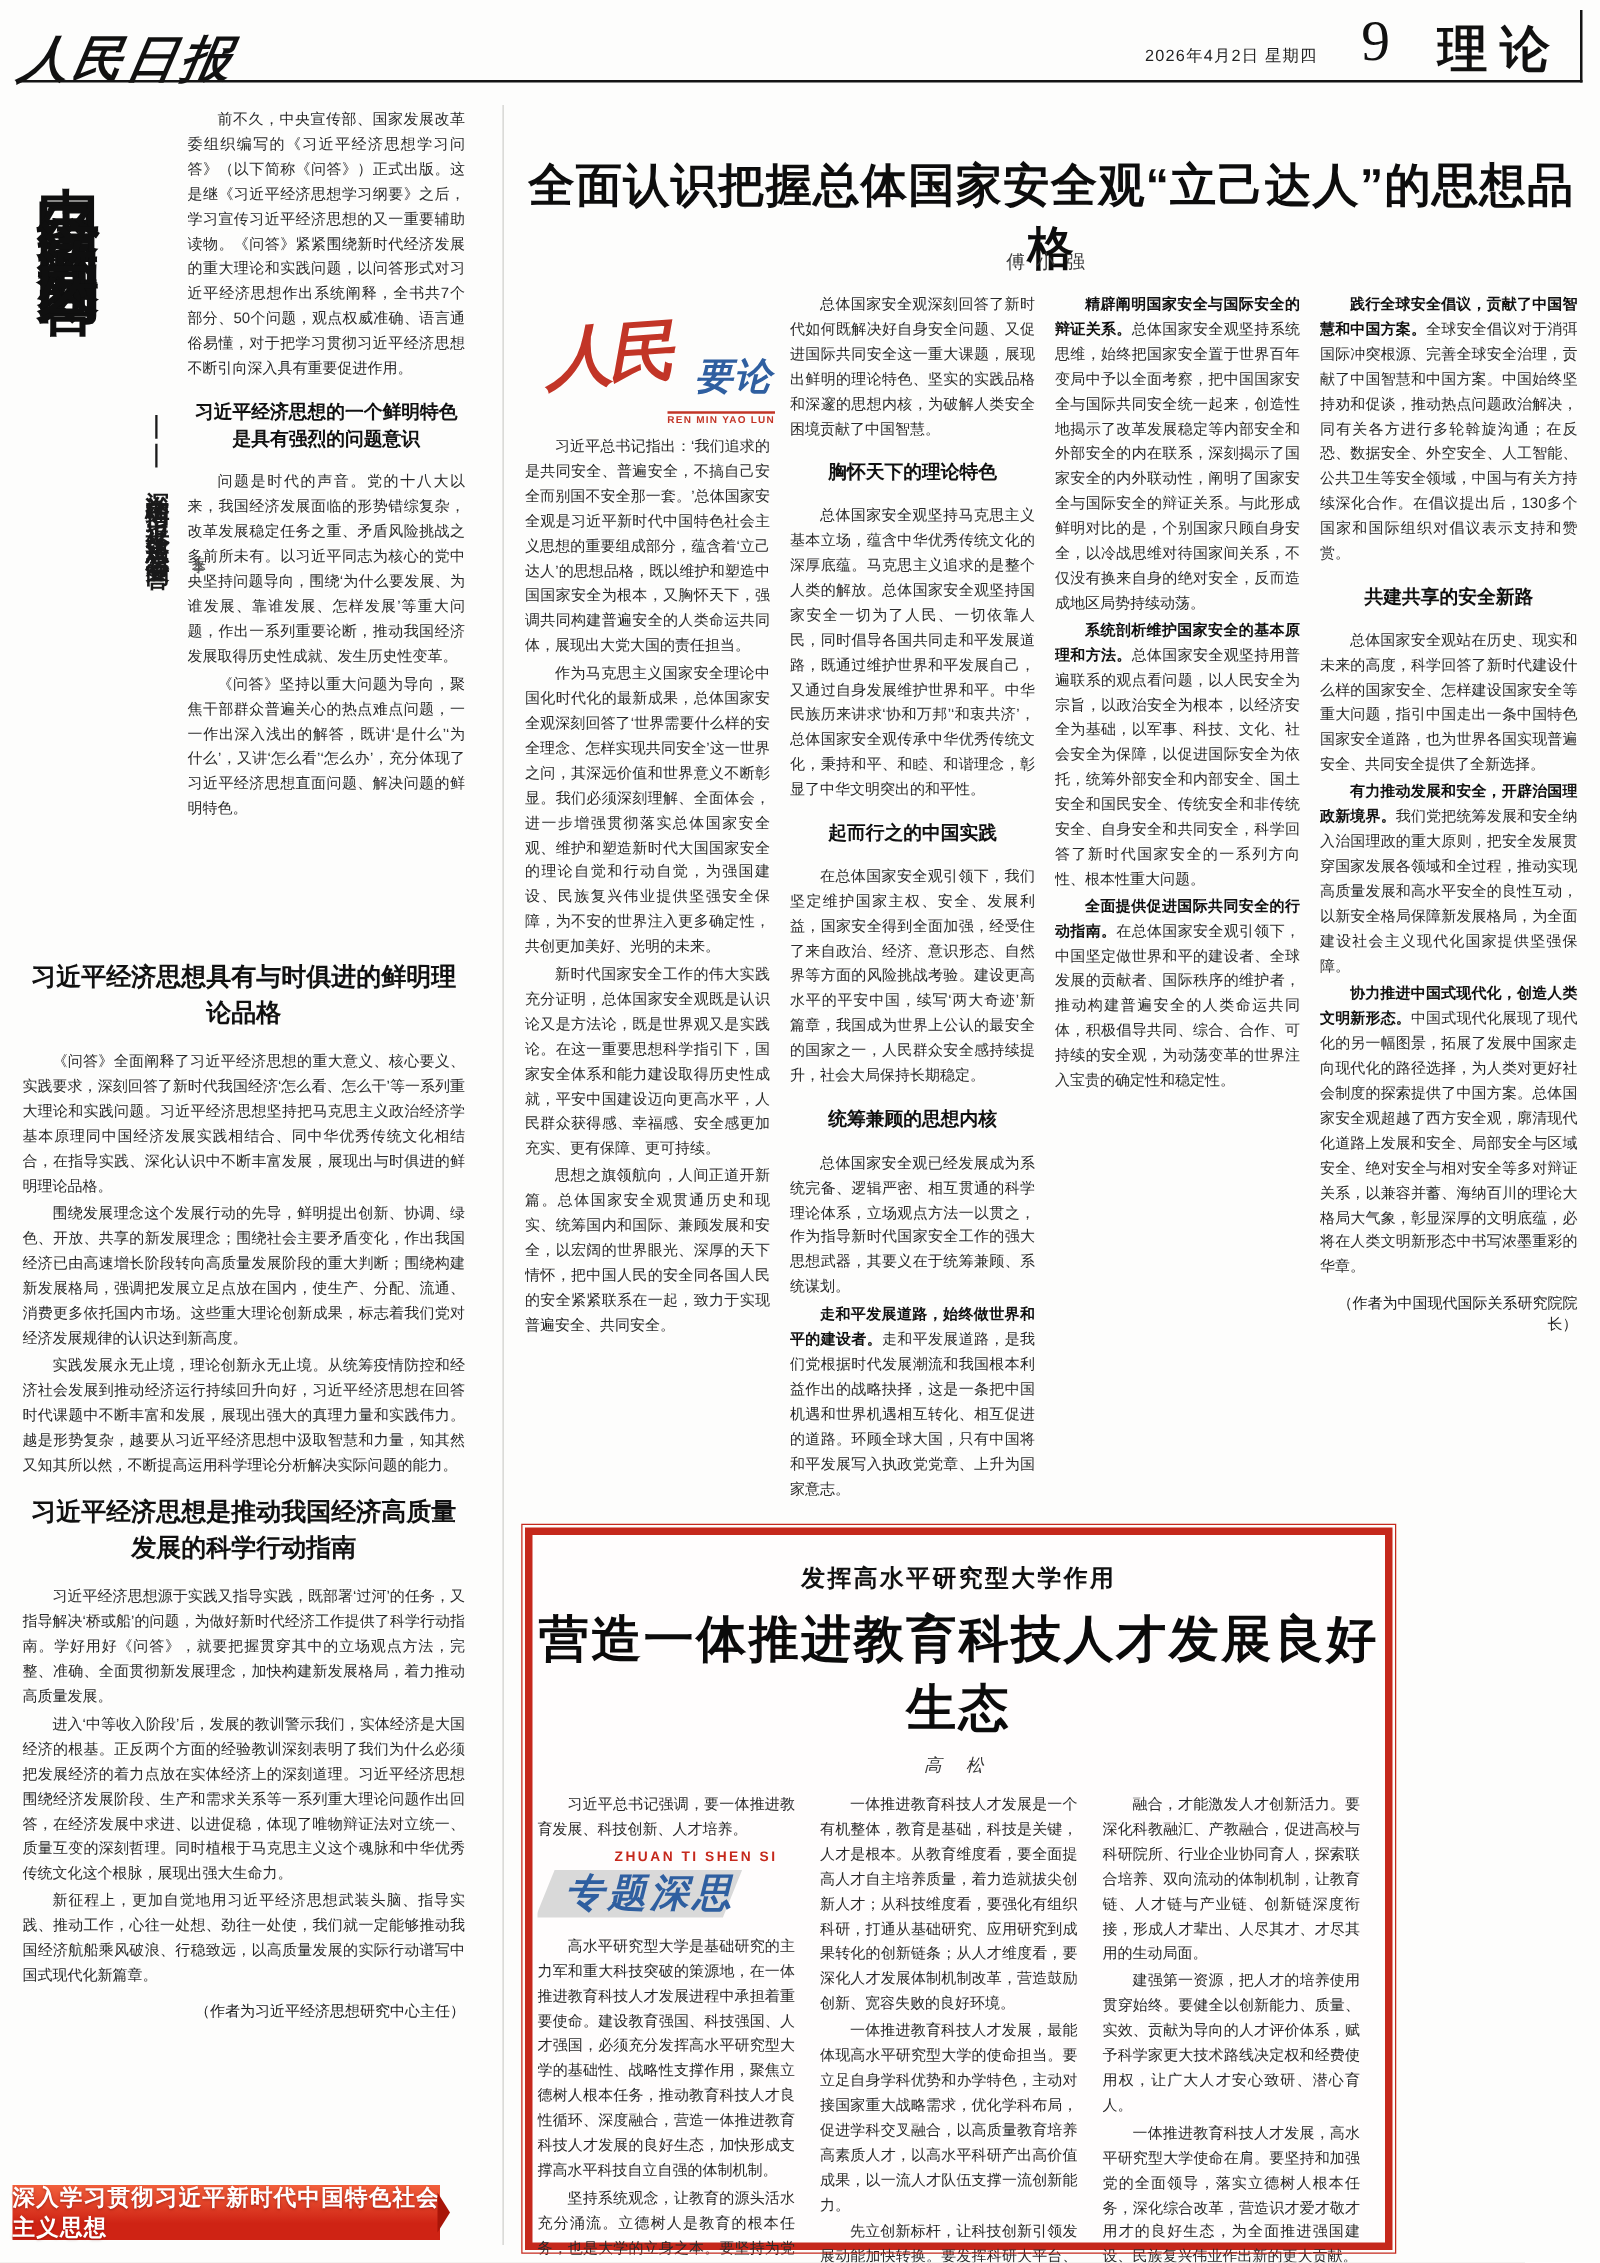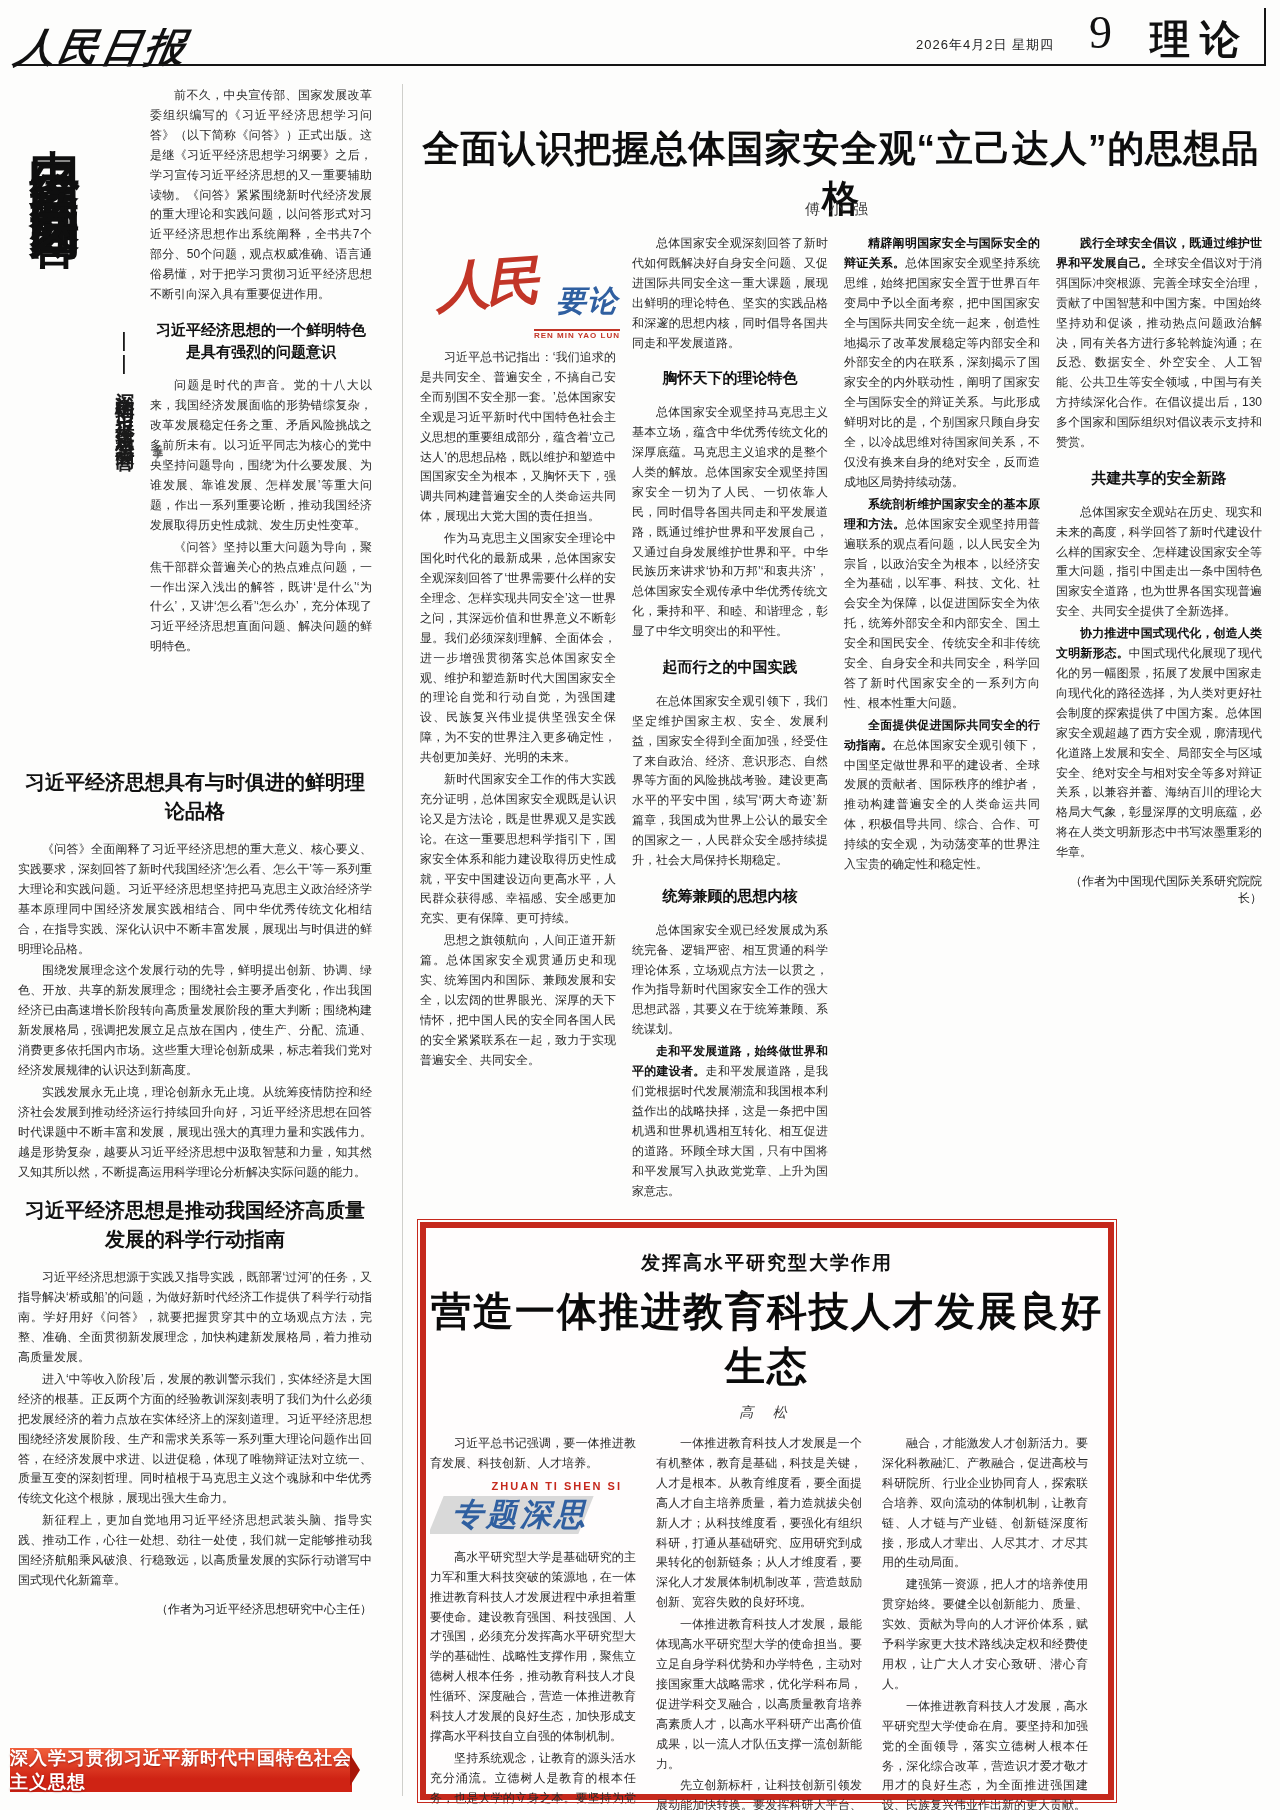--- a/index.html
+++ b/index.html
@@ -116,38 +116,39 @@
     <span class="rmyl-py">REN MIN YAO LUN</span>
   </div>
 
   <div class="scol scol-1">
       <p class="para">习近平总书记指出：‘我们追求的是共同安全、普遍安全，不搞自己安全而别国不安全那一套。’总体国家安全观是习近平新时代中国特色社会主义思想的重要组成部分，蕴含着‘立己达人’的思想品格，既以维护和塑造中国国家安全为根本，又胸怀天下，强调共同构建普遍安全的人类命运共同体，展现出大党大国的责任担当。</p>
       <p class="para">作为马克思主义国家安全理论中国化时代化的最新成果，总体国家安全观深刻回答了‘世界需要什么样的安全理念、怎样实现共同安全’这一世界之问，其深远价值和世界意义不断彰显。我们必须深刻理解、全面体会，进一步增强贯彻落实总体国家安全观、维护和塑造新时代大国国家安全的理论自觉和行动自觉，为强国建设、民族复兴伟业提供坚强安全保障，为不安的世界注入更多确定性，共创更加美好、光明的未来。</p>
       <p class="para">新时代国家安全工作的伟大实践充分证明，总体国家安全观既是认识论又是方法论，既是世界观又是实践论。在这一重要思想科学指引下，国家安全体系和能力建设取得历史性成就，平安中国建设迈向更高水平，人民群众获得感、幸福感、安全感更加充实、更有保障、更可持续。</p>
       <p class="para">思想之旗领航向，人间正道开新篇。总体国家安全观贯通历史和现实、统筹国内和国际、兼顾发展和安全，以宏阔的世界眼光、深厚的天下情怀，把中国人民的安全同各国人民的安全紧紧联系在一起，致力于实现普遍安全、共同安全。</p>
     </div>
   <div class="scol scol-2">
-      <p class="para">总体国家安全观深刻回答了新时代如何既解决好自身安全问题、又促进国际共同安全这一重大课题，展现出鲜明的理论特色、坚实的实践品格和深邃的思想内核，同时倡导各国共同走和平发展道路。</p>
+      <p class="para">总体国家安全观深刻回答了新时代如何既解决好自身安全问题、又促进国际共同安全这一重大课题，展现出鲜明的理论特色、坚实的实践品格和深邃的思想内核，为破解人类安全困境贡献了中国智慧。</p>
       <div class="subhead">胸怀天下的理论特色</div>
       <p class="para">总体国家安全观坚持马克思主义基本立场，蕴含中华优秀传统文化的深厚底蕴。马克思主义追求的是整个人类的解放。总体国家安全观坚持国家安全一切为了人民、一切依靠人民，同时倡导各国共同走和平发展道路，既通过维护世界和平发展自己，又通过自身发展维护世界和平。中华民族历来讲求‘协和万邦’‘和衷共济’，总体国家安全观传承中华优秀传统文化，秉持和平、和睦、和谐理念，彰显了中华文明突出的和平性。</p>
       <div class="subhead">起而行之的中国实践</div>
       <p class="para">在总体国家安全观引领下，我们坚定维护国家主权、安全、发展利益，国家安全得到全面加强，经受住了来自政治、经济、意识形态、自然界等方面的风险挑战考验。建设更高水平的平安中国，续写‘两大奇迹’新篇章，我国成为世界上公认的最安全的国家之一，人民群众安全感持续提升，社会大局保持长期稳定。</p>
       <div class="subhead">统筹兼顾的思想内核</div>
       <p class="para">总体国家安全观已经发展成为系统完备、逻辑严密、相互贯通的科学理论体系，立场观点方法一以贯之，作为指导新时代国家安全工作的强大思想武器，其要义在于统筹兼顾、系统谋划。</p>
       <p class="para"><b>走和平发展道路，始终做世界和平的建设者。</b>走和平发展道路，是我们党根据时代发展潮流和我国根本利益作出的战略抉择，这是一条把中国机遇和世界机遇相互转化、相互促进的道路。环顾全球大国，只有中国将和平发展写入执政党党章、上升为国家意志。</p>
     </div>
   <div class="scol scol-3">
       <p class="para"><b>精辟阐明国家安全与国际安全的辩证关系。</b>总体国家安全观坚持系统思维，始终把国家安全置于世界百年变局中予以全面考察，把中国国家安全与国际共同安全统一起来，创造性地揭示了改革发展稳定等内部安全和外部安全的内在联系，深刻揭示了国家安全的内外联动性，阐明了国家安全与国际安全的辩证关系。与此形成鲜明对比的是，个别国家只顾自身安全，以冷战思维对待国家间关系，不仅没有换来自身的绝对安全，反而造成地区局势持续动荡。</p>
       <p class="para"><b>系统剖析维护国家安全的基本原理和方法。</b>总体国家安全观坚持用普遍联系的观点看问题，以人民安全为宗旨，以政治安全为根本，以经济安全为基础，以军事、科技、文化、社会安全为保障，以促进国际安全为依托，统筹外部安全和内部安全、国土安全和国民安全、传统安全和非传统安全、自身安全和共同安全，科学回答了新时代国家安全的一系列方向性、根本性重大问题。</p>
       <p class="para"><b>全面提供促进国际共同安全的行动指南。</b>在总体国家安全观引领下，中国坚定做世界和平的建设者、全球发展的贡献者、国际秩序的维护者，推动构建普遍安全的人类命运共同体，积极倡导共同、综合、合作、可持续的安全观，为动荡变革的世界注入宝贵的确定性和稳定性。</p>
     </div>
   <div class="scol scol-4">
-      <p class="para"><b>践行全球安全倡议，既通过维护世界和平发展自己。</b>全球安全倡议对于消弭国际冲突根源、完善全球安全治理，贡献了中国智慧和中国方案。中国始终坚持劝和促谈，推动热点问题政治解决，同有关各方进行多轮斡旋沟通；在反恐、数据安全、外空安全、人工智能、公共卫生等安全领域，中国与有关方持续深化合作。在倡议提出后，130多个国家和国际组织对倡议表示支持和赞赏。</p>
+      <p class="para"><b>践行全球安全倡议，贡献了中国智慧和中国方案。</b>全球安全倡议对于消弭国际冲突根源、完善全球安全治理，贡献了中国智慧和中国方案。中国始终坚持劝和促谈，推动热点问题政治解决，同有关各方进行多轮斡旋沟通；在反恐、数据安全、外空安全、人工智能、公共卫生等安全领域，中国与有关方持续深化合作。在倡议提出后，130多个国家和国际组织对倡议表示支持和赞赏。</p>
       <div class="subhead">共建共享的安全新路</div>
       <p class="para">总体国家安全观站在历史、现实和未来的高度，科学回答了新时代建设什么样的国家安全、怎样建设国家安全等重大问题，指引中国走出一条中国特色国家安全道路，也为世界各国实现普遍安全、共同安全提供了全新选择。</p>
+      <p class="para"><b>有力推动发展和安全，开辟治国理政新境界。</b>我们党把统筹发展和安全纳入治国理政的重大原则，把安全发展贯穿国家发展各领域和全过程，推动实现高质量发展和高水平安全的良性互动，以新安全格局保障新发展格局，为全面建设社会主义现代化国家提供坚强保障。</p>
       <p class="para"><b>协力推进中国式现代化，创造人类文明新形态。</b>中国式现代化展现了现代化的另一幅图景，拓展了发展中国家走向现代化的路径选择，为人类对更好社会制度的探索提供了中国方案。总体国家安全观超越了西方安全观，廓清现代化道路上发展和安全、局部安全与区域安全、绝对安全与相对安全等多对辩证关系，以兼容并蓄、海纳百川的理论大格局大气象，彰显深厚的文明底蕴，必将在人类文明新形态中书写浓墨重彩的华章。</p>
       <div class="author-note">（作者为中国现代国际关系研究院院长）</div>
     </div>
 
   <div class="special">
     <div class="sp-kicker">发挥高水平研究型大学作用</div>
     <div class="sp-headline">营造一体推进教育科技人才发展良好生态</div>
     <div class="sp-byline">高 松</div>
     <div class="sp-cols">
       <div class="sp-col">

